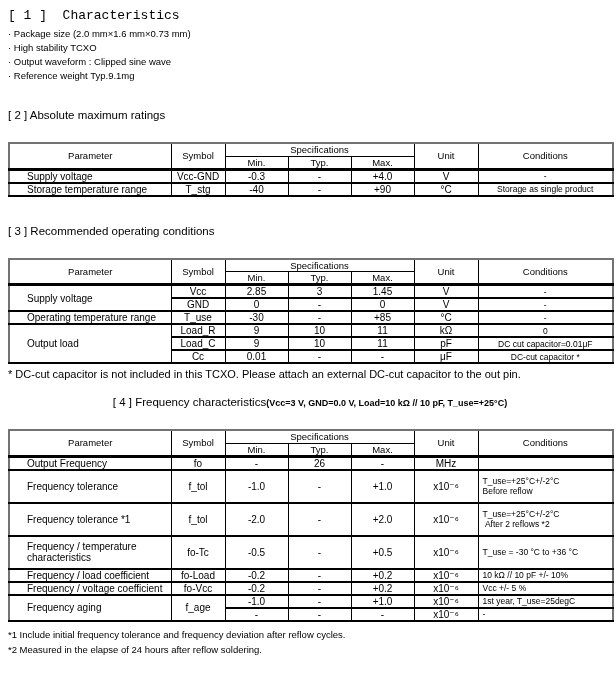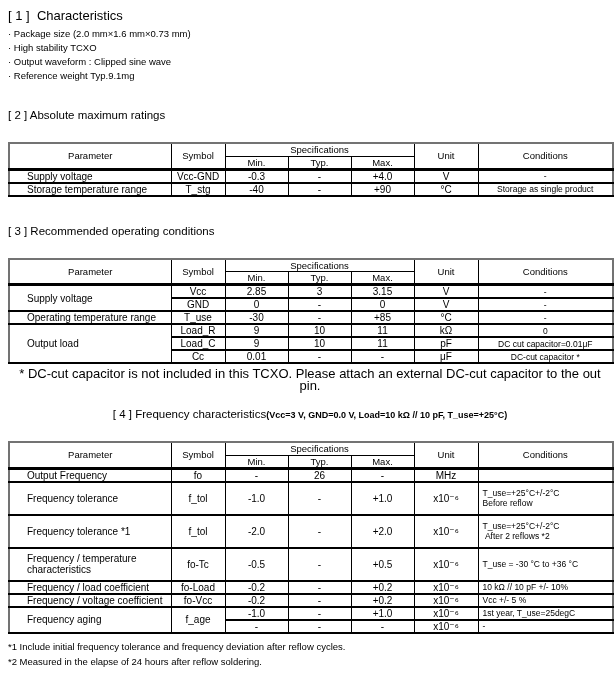--- a/index.html
+++ b/index.html
@@ -4,21 +4,21 @@
 <style>
   * { box-sizing: border-box; }
   html, body { margin: 0; padding: 0; }
   body {
     width: 616px; height: 675px; overflow: hidden;
     background: #ffffff; color: #000000;
     font-family: "Liberation Sans", "DejaVu Sans", sans-serif;
   }
   .page { padding: 8px 4px 0 8px; }
 
-  .h1 { font-size: 13px; line-height: 15px; white-space: pre-wrap; }
+  .h1 { font-size: 13px; line-height: 15px; white-space: pre-wrap; font-family: Liberation Mono, monospace; }
   .h2 { font-size: 11.5px; line-height: 13px; white-space: pre-wrap; }
   .mt-s2 { margin-top: 26px; }
   .mt-s3 { margin-top: 28px; }
 
   .bullets { margin-top: 4px; }
   .bullet { font-size: 9.5px; line-height: 14px; white-space: pre-wrap; }
 
   table.spec-table {
     border-collapse: collapse; table-layout: fixed;
     width: 604px; margin-top: 20px;
@@ -37,21 +37,21 @@
     border-top-width: 2px; border-bottom-width: 2px;
     vertical-align: middle;
   }
   td.param { text-align: left; padding-left: 17px; }
   td.cond { font-size: 8.5px; }
   td.cond-l { font-size: 8.5px; text-align: left; padding-left: 4px; line-height: 1.18; }
   .pre { white-space: pre-wrap; }
   tr.r13 { height: 13px; }
   tr.r23 { height: 33px; }
 
-  .footnote { font-size: 13px; line-height: 12px; margin-top: 4px; white-space: pre-wrap; text-align: center; }
+  .footnote { font-size: 11px; line-height: 12px; margin-top: 4px; white-space: pre-wrap; }
 
   .sec4-head {
     display: flex; justify-content: center; align-items: flex-end;
     width: 604px; margin-top: 16px;
   }
   .note { font-size: 9px; line-height: 12px; white-space: pre-wrap; font-weight: bold; }
 
   .fnotes { margin-top: 5px; }
   .fnotes .fn { font-size: 9.5px; line-height: 15px; white-space: pre-wrap; }
 </style>
@@ -139,21 +139,21 @@
         <th class="hb">Typ.</th>
         <th class="hb">Max.</th>
       </tr>
     </thead>
     <tbody>
       <tr class="r13">
         <td class="param" rowspan="2">Supply voltage</td>
         <td>Vcc</td>
         <td>2.85</td>
         <td>3</td>
-        <td>3.15</td>
+        <td>1.45</td>
         <td>V</td>
         <td class="cond">-</td>
       </tr>
       <tr class="r13">
         <td>GND</td>
         <td>0</td>
         <td>-</td>
         <td>0</td>
         <td>V</td>
         <td class="cond">-</td>

